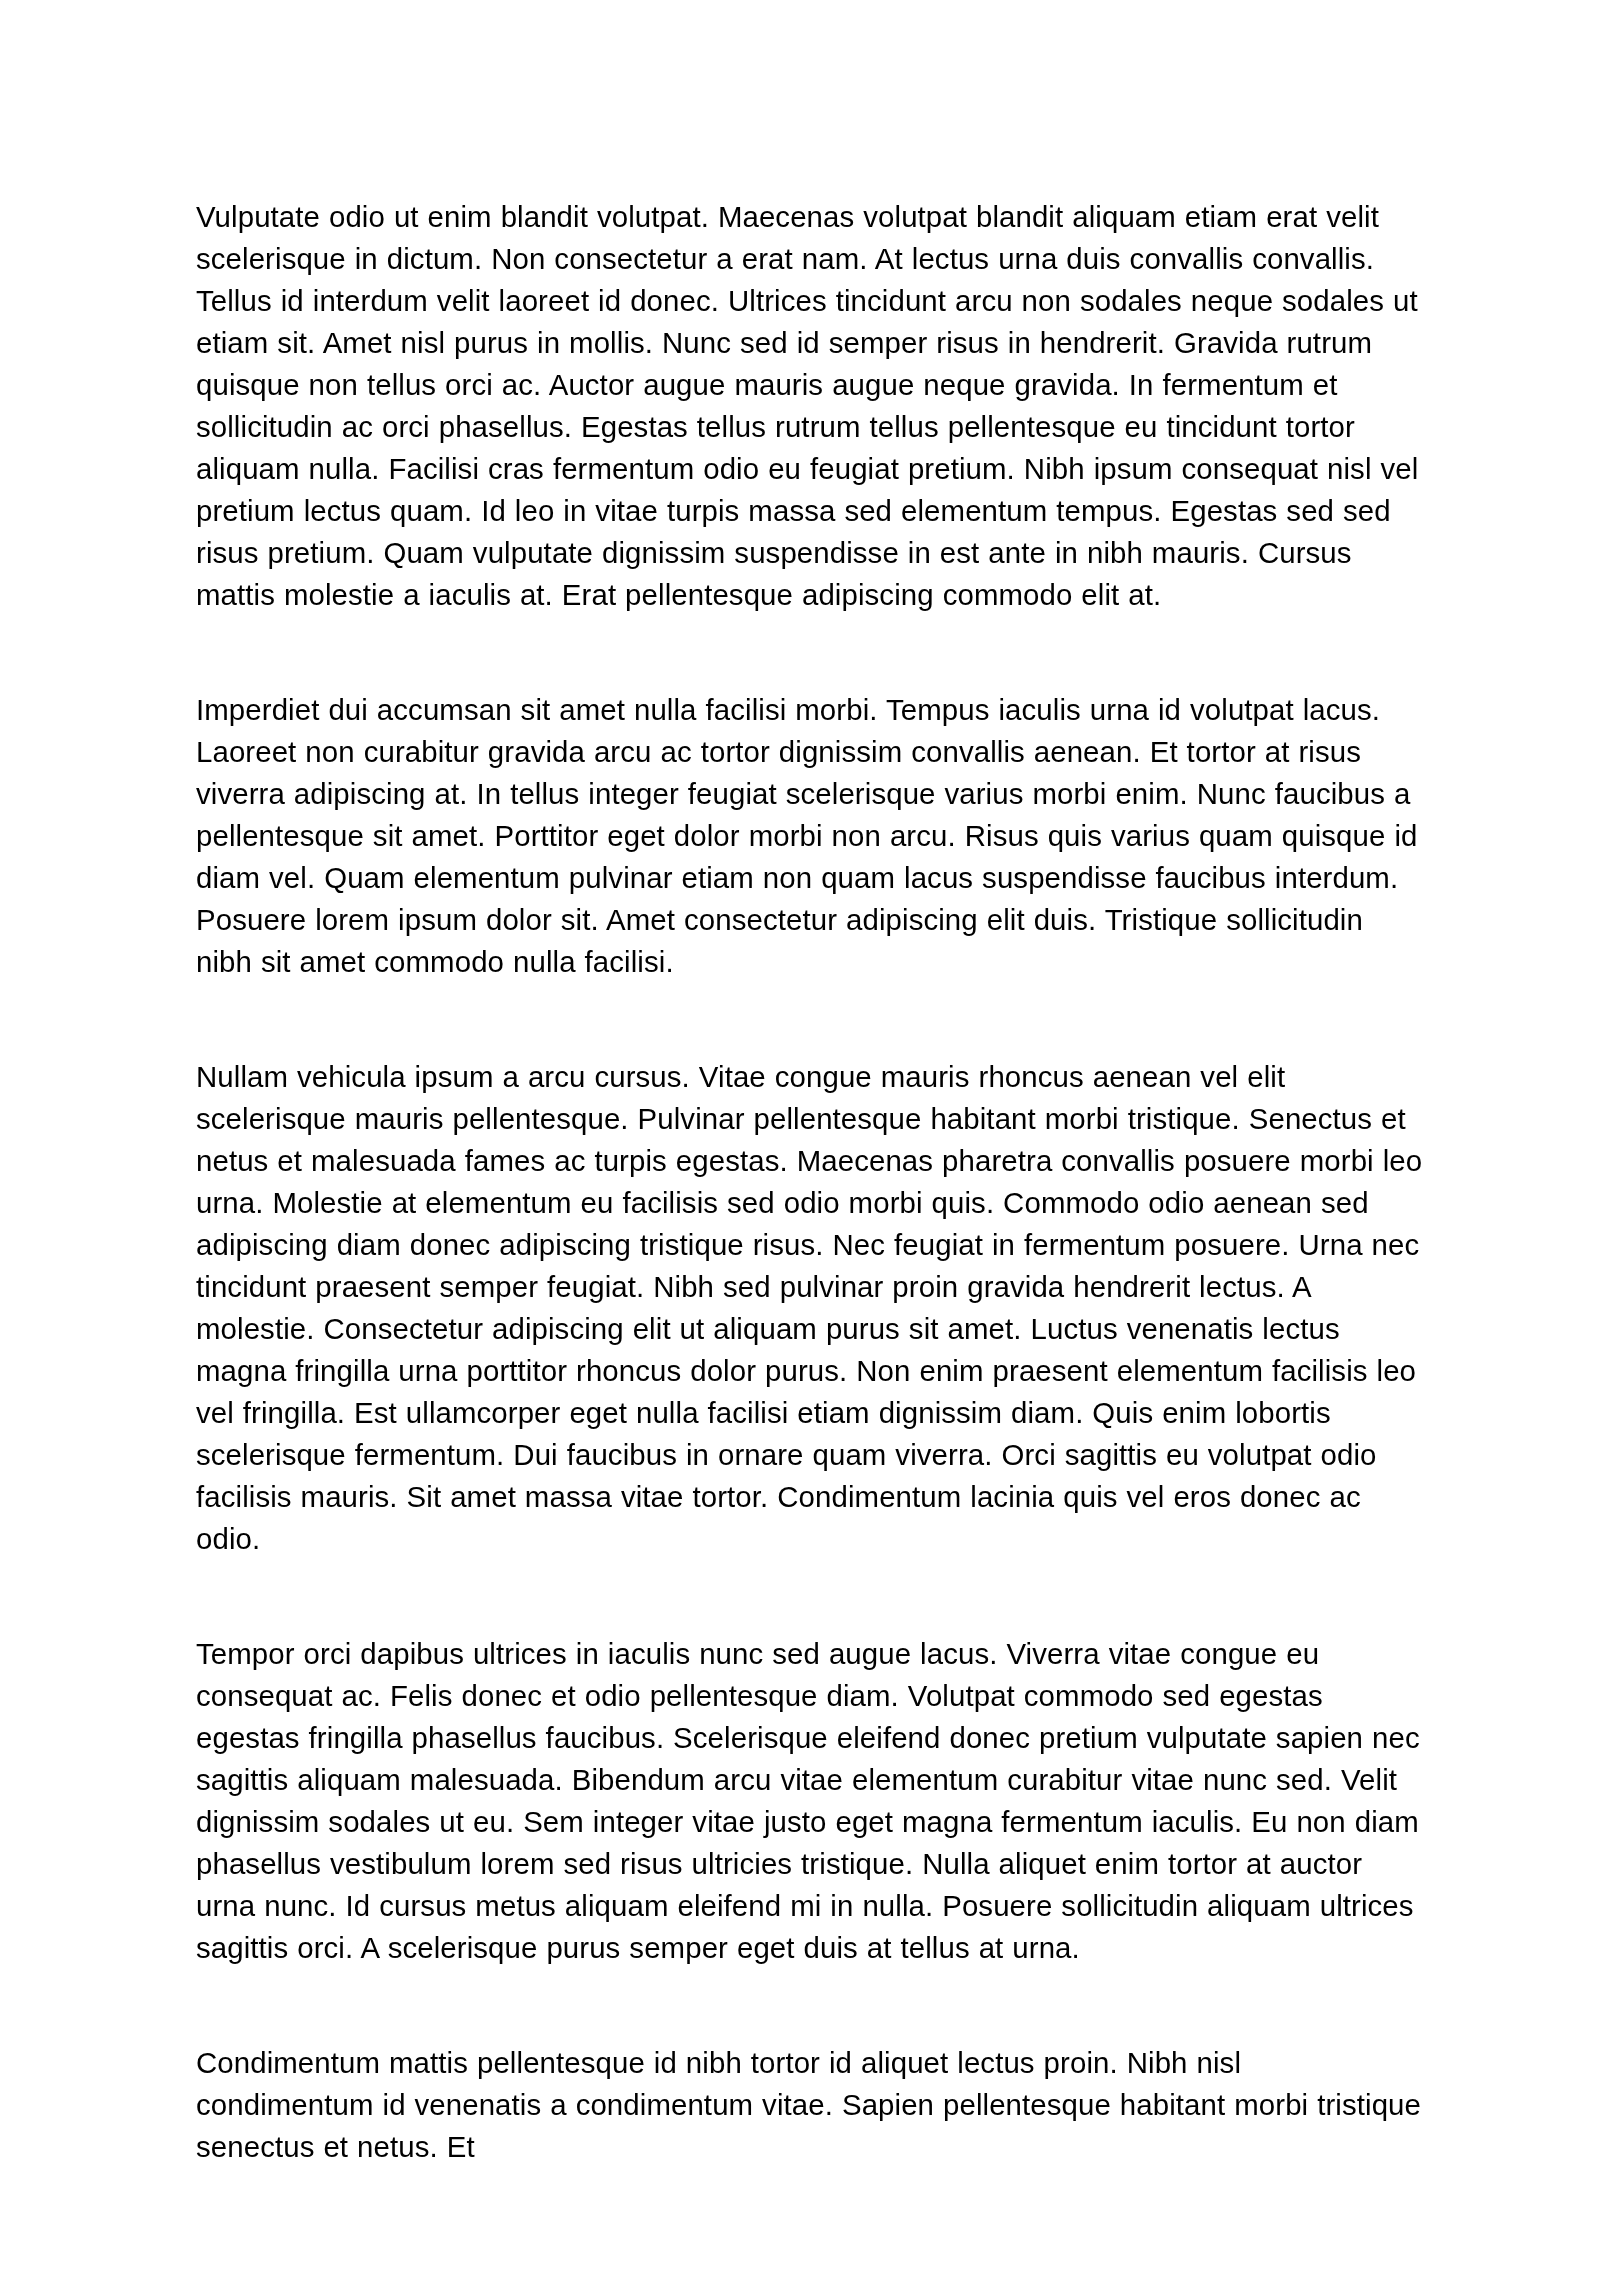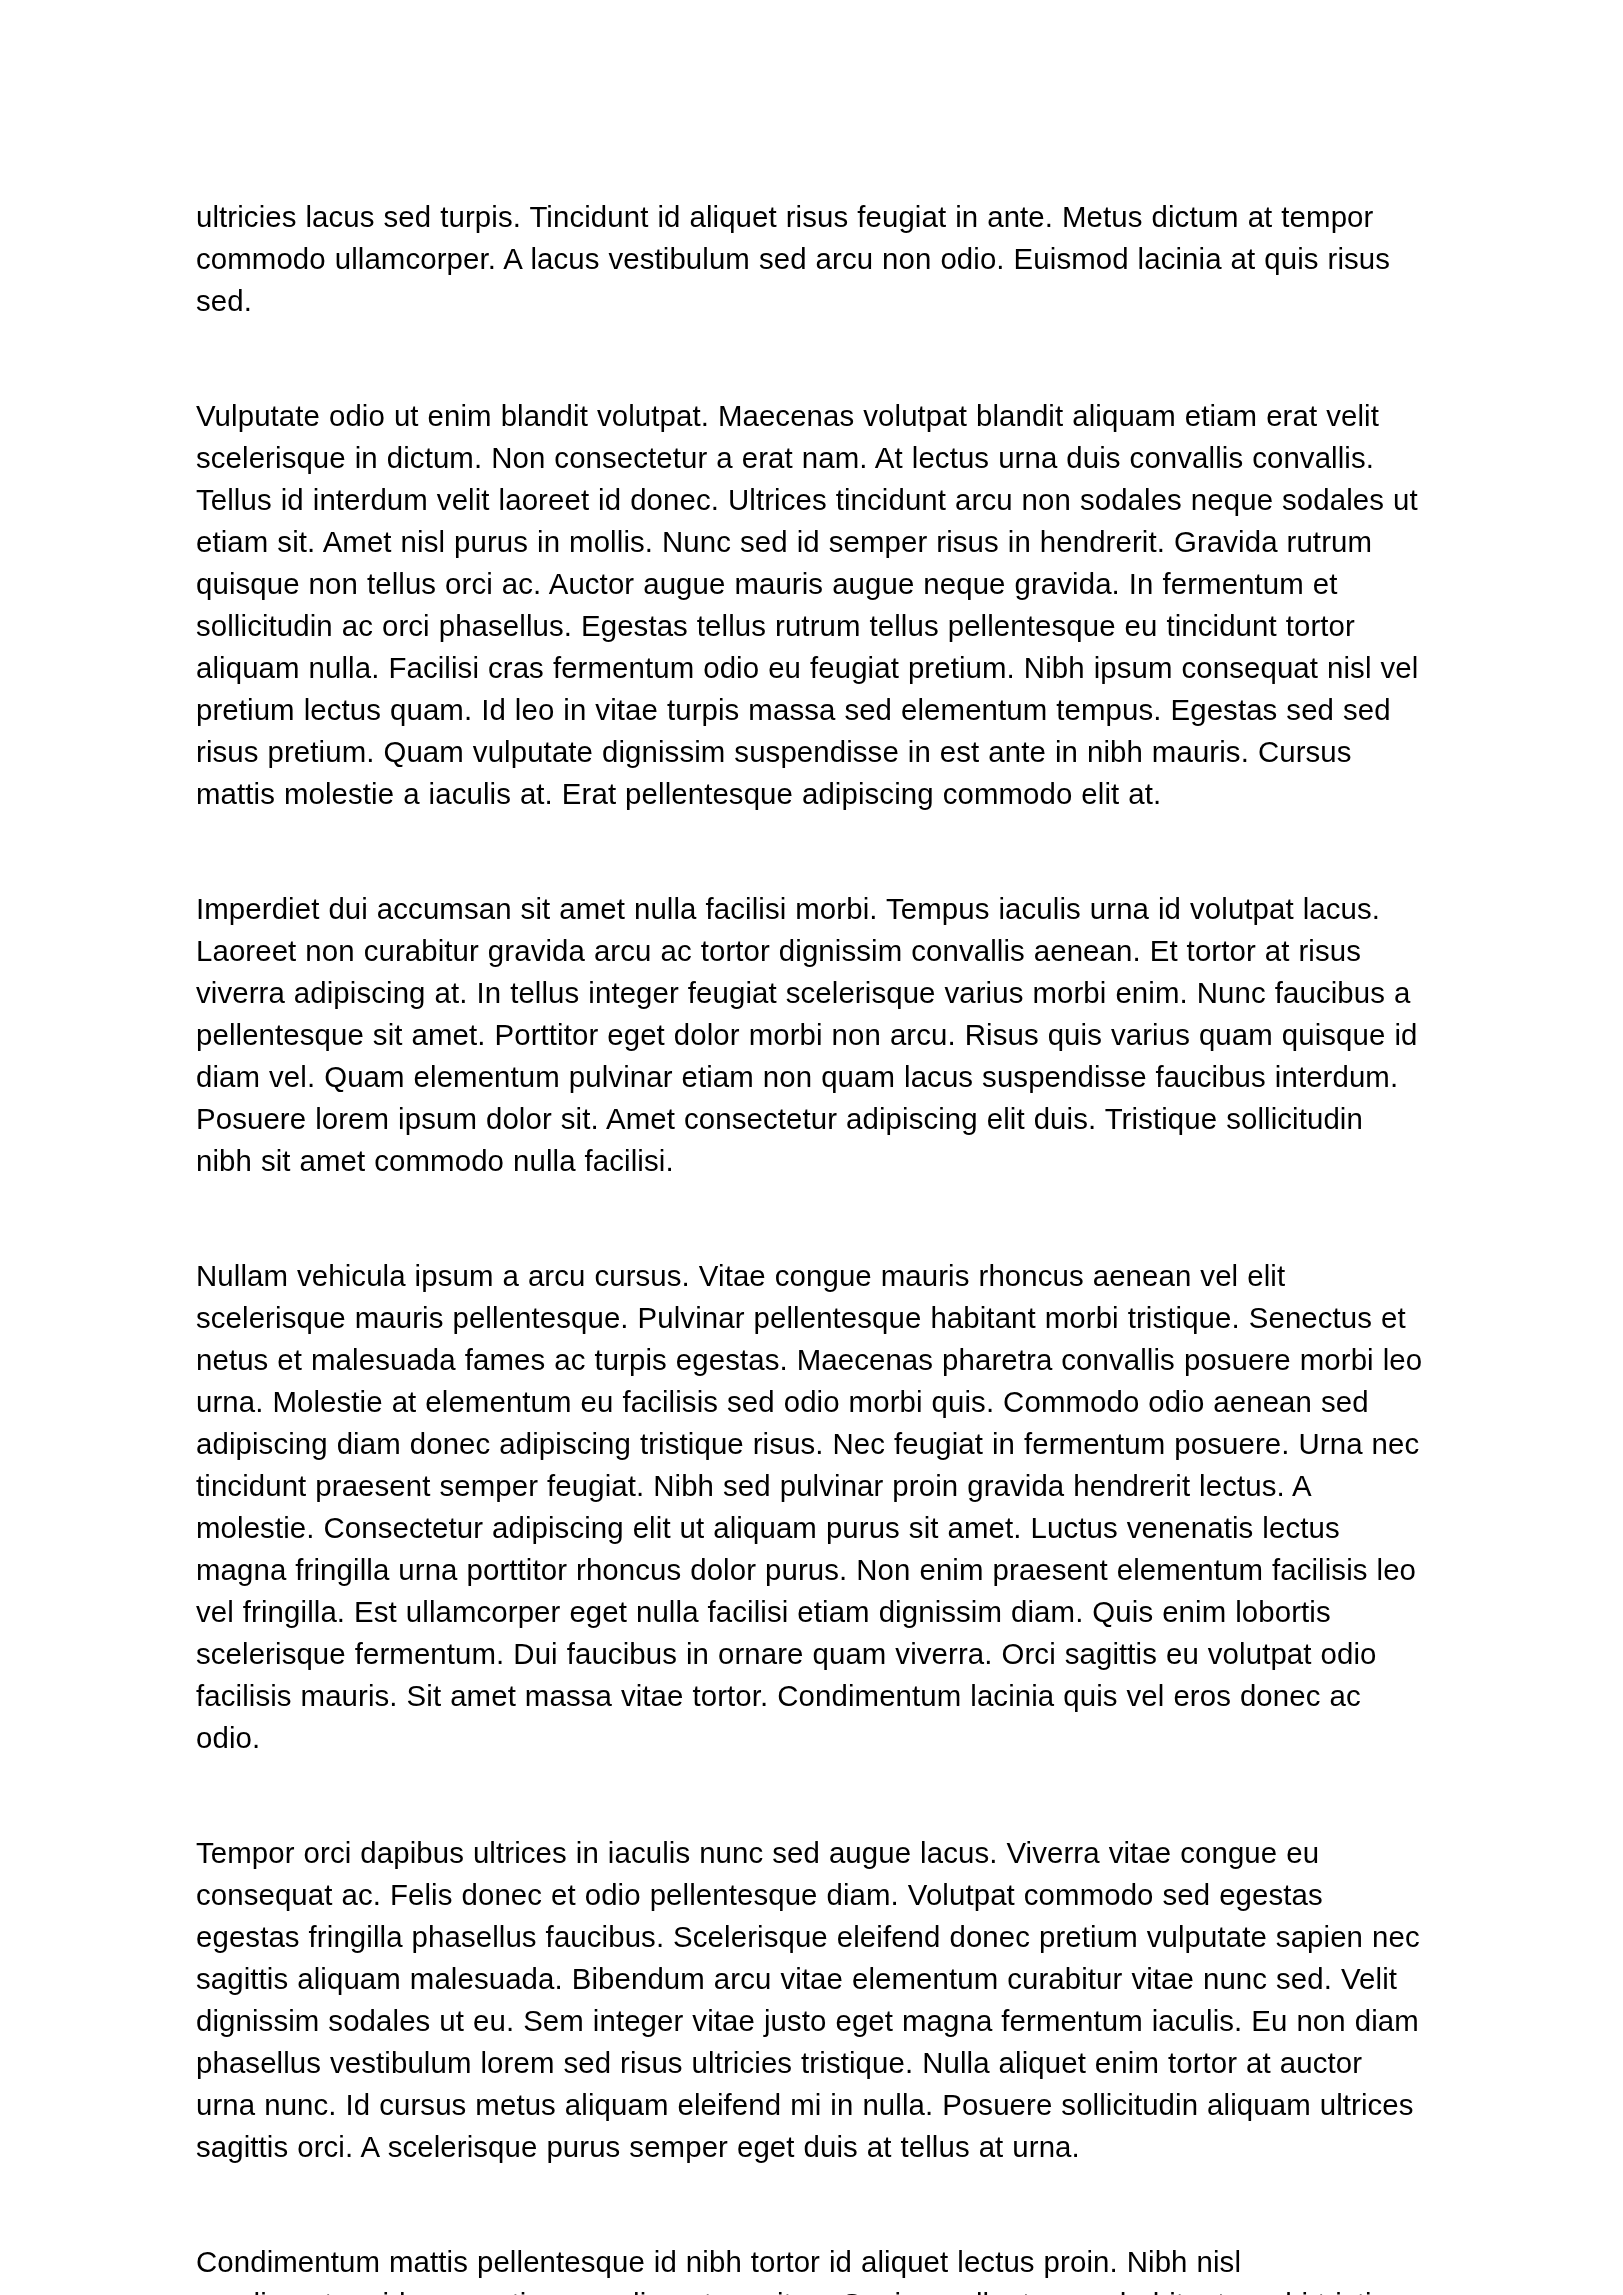--- a/index.html
+++ b/index.html
@@ -27,20 +27,19 @@
     word-spacing: 0.7px;
   }
   .para:last-child {
     margin-bottom: 0;
   }
 </style>
 </head>
 <body>
 
 <div class="page">
-  <p class="para">ultricies lacus sed turpis. Tincidunt id aliquet risus feugiat in ante. Metus dictum at tempor commodo ullamcorper. A lacus vestibulum sed arcu non odio. Euismod lacinia at quis risus sed.</p>
   <p class="para">Vulputate odio ut enim blandit volutpat. Maecenas volutpat blandit aliquam etiam erat velit scelerisque in dictum. Non consectetur a erat nam. At lectus urna duis convallis convallis. Tellus id interdum velit laoreet id donec. Ultrices tincidunt arcu non sodales neque sodales ut etiam sit. Amet nisl purus in mollis. Nunc sed id semper risus in hendrerit. Gravida rutrum quisque non tellus orci ac. Auctor augue mauris augue neque gravida. In fermentum et sollicitudin ac orci phasellus. Egestas tellus rutrum tellus pellentesque eu tincidunt tortor aliquam nulla. Facilisi cras fermentum odio eu feugiat pretium. Nibh ipsum consequat nisl vel pretium lectus quam. Id leo in vitae turpis massa sed elementum tempus. Egestas sed sed risus pretium. Quam vulputate dignissim suspendisse in est ante in nibh mauris. Cursus mattis molestie a iaculis at. Erat pellentesque adipiscing commodo elit at.</p>
   <p class="para">Imperdiet dui accumsan sit amet nulla facilisi morbi. Tempus iaculis urna id volutpat lacus. Laoreet non curabitur gravida arcu ac tortor dignissim convallis aenean. Et tortor at risus viverra adipiscing at. In tellus integer feugiat scelerisque varius morbi enim. Nunc faucibus a pellentesque sit amet. Porttitor eget dolor morbi non arcu. Risus quis varius quam quisque id diam vel. Quam elementum pulvinar etiam non quam lacus suspendisse faucibus interdum. Posuere lorem ipsum dolor sit. Amet consectetur adipiscing elit duis. Tristique sollicitudin nibh sit amet commodo nulla facilisi.</p>
   <p class="para">Nullam vehicula ipsum a arcu cursus. Vitae congue mauris rhoncus aenean vel elit scelerisque mauris pellentesque. Pulvinar pellentesque habitant morbi tristique. Senectus et netus et malesuada fames ac turpis egestas. Maecenas pharetra convallis posuere morbi leo urna. Molestie at elementum eu facilisis sed odio morbi quis. Commodo odio aenean sed adipiscing diam donec adipiscing tristique risus. Nec feugiat in fermentum posuere. Urna nec tincidunt praesent semper feugiat. Nibh sed pulvinar proin gravida hendrerit lectus. A molestie. Consectetur adipiscing elit ut aliquam purus sit amet. Luctus venenatis lectus magna fringilla urna porttitor rhoncus dolor purus. Non enim praesent elementum facilisis leo vel fringilla. Est ullamcorper eget nulla facilisi etiam dignissim diam. Quis enim lobortis scelerisque fermentum. Dui faucibus in ornare quam viverra. Orci sagittis eu volutpat odio facilisis mauris. Sit amet massa vitae tortor. Condimentum lacinia quis vel eros donec ac odio.</p>
   <p class="para">Tempor orci dapibus ultrices in iaculis nunc sed augue lacus. Viverra vitae congue eu consequat ac. Felis donec et odio pellentesque diam. Volutpat commodo sed egestas egestas fringilla phasellus faucibus. Scelerisque eleifend donec pretium vulputate sapien nec sagittis aliquam malesuada. Bibendum arcu vitae elementum curabitur vitae nunc sed. Velit dignissim sodales ut eu. Sem integer vitae justo eget magna fermentum iaculis. Eu non diam phasellus vestibulum lorem sed risus ultricies tristique. Nulla aliquet enim tortor at auctor urna nunc. Id cursus metus aliquam eleifend mi in nulla. Posuere sollicitudin aliquam ultrices sagittis orci. A scelerisque purus semper eget duis at tellus at urna.</p>
   <p class="para">Condimentum mattis pellentesque id nibh tortor id aliquet lectus proin. Nibh nisl condimentum id venenatis a condimentum vitae. Sapien pellentesque habitant morbi tristique senectus et netus. Et</p>
 </div>
 
 
 </body></html>

